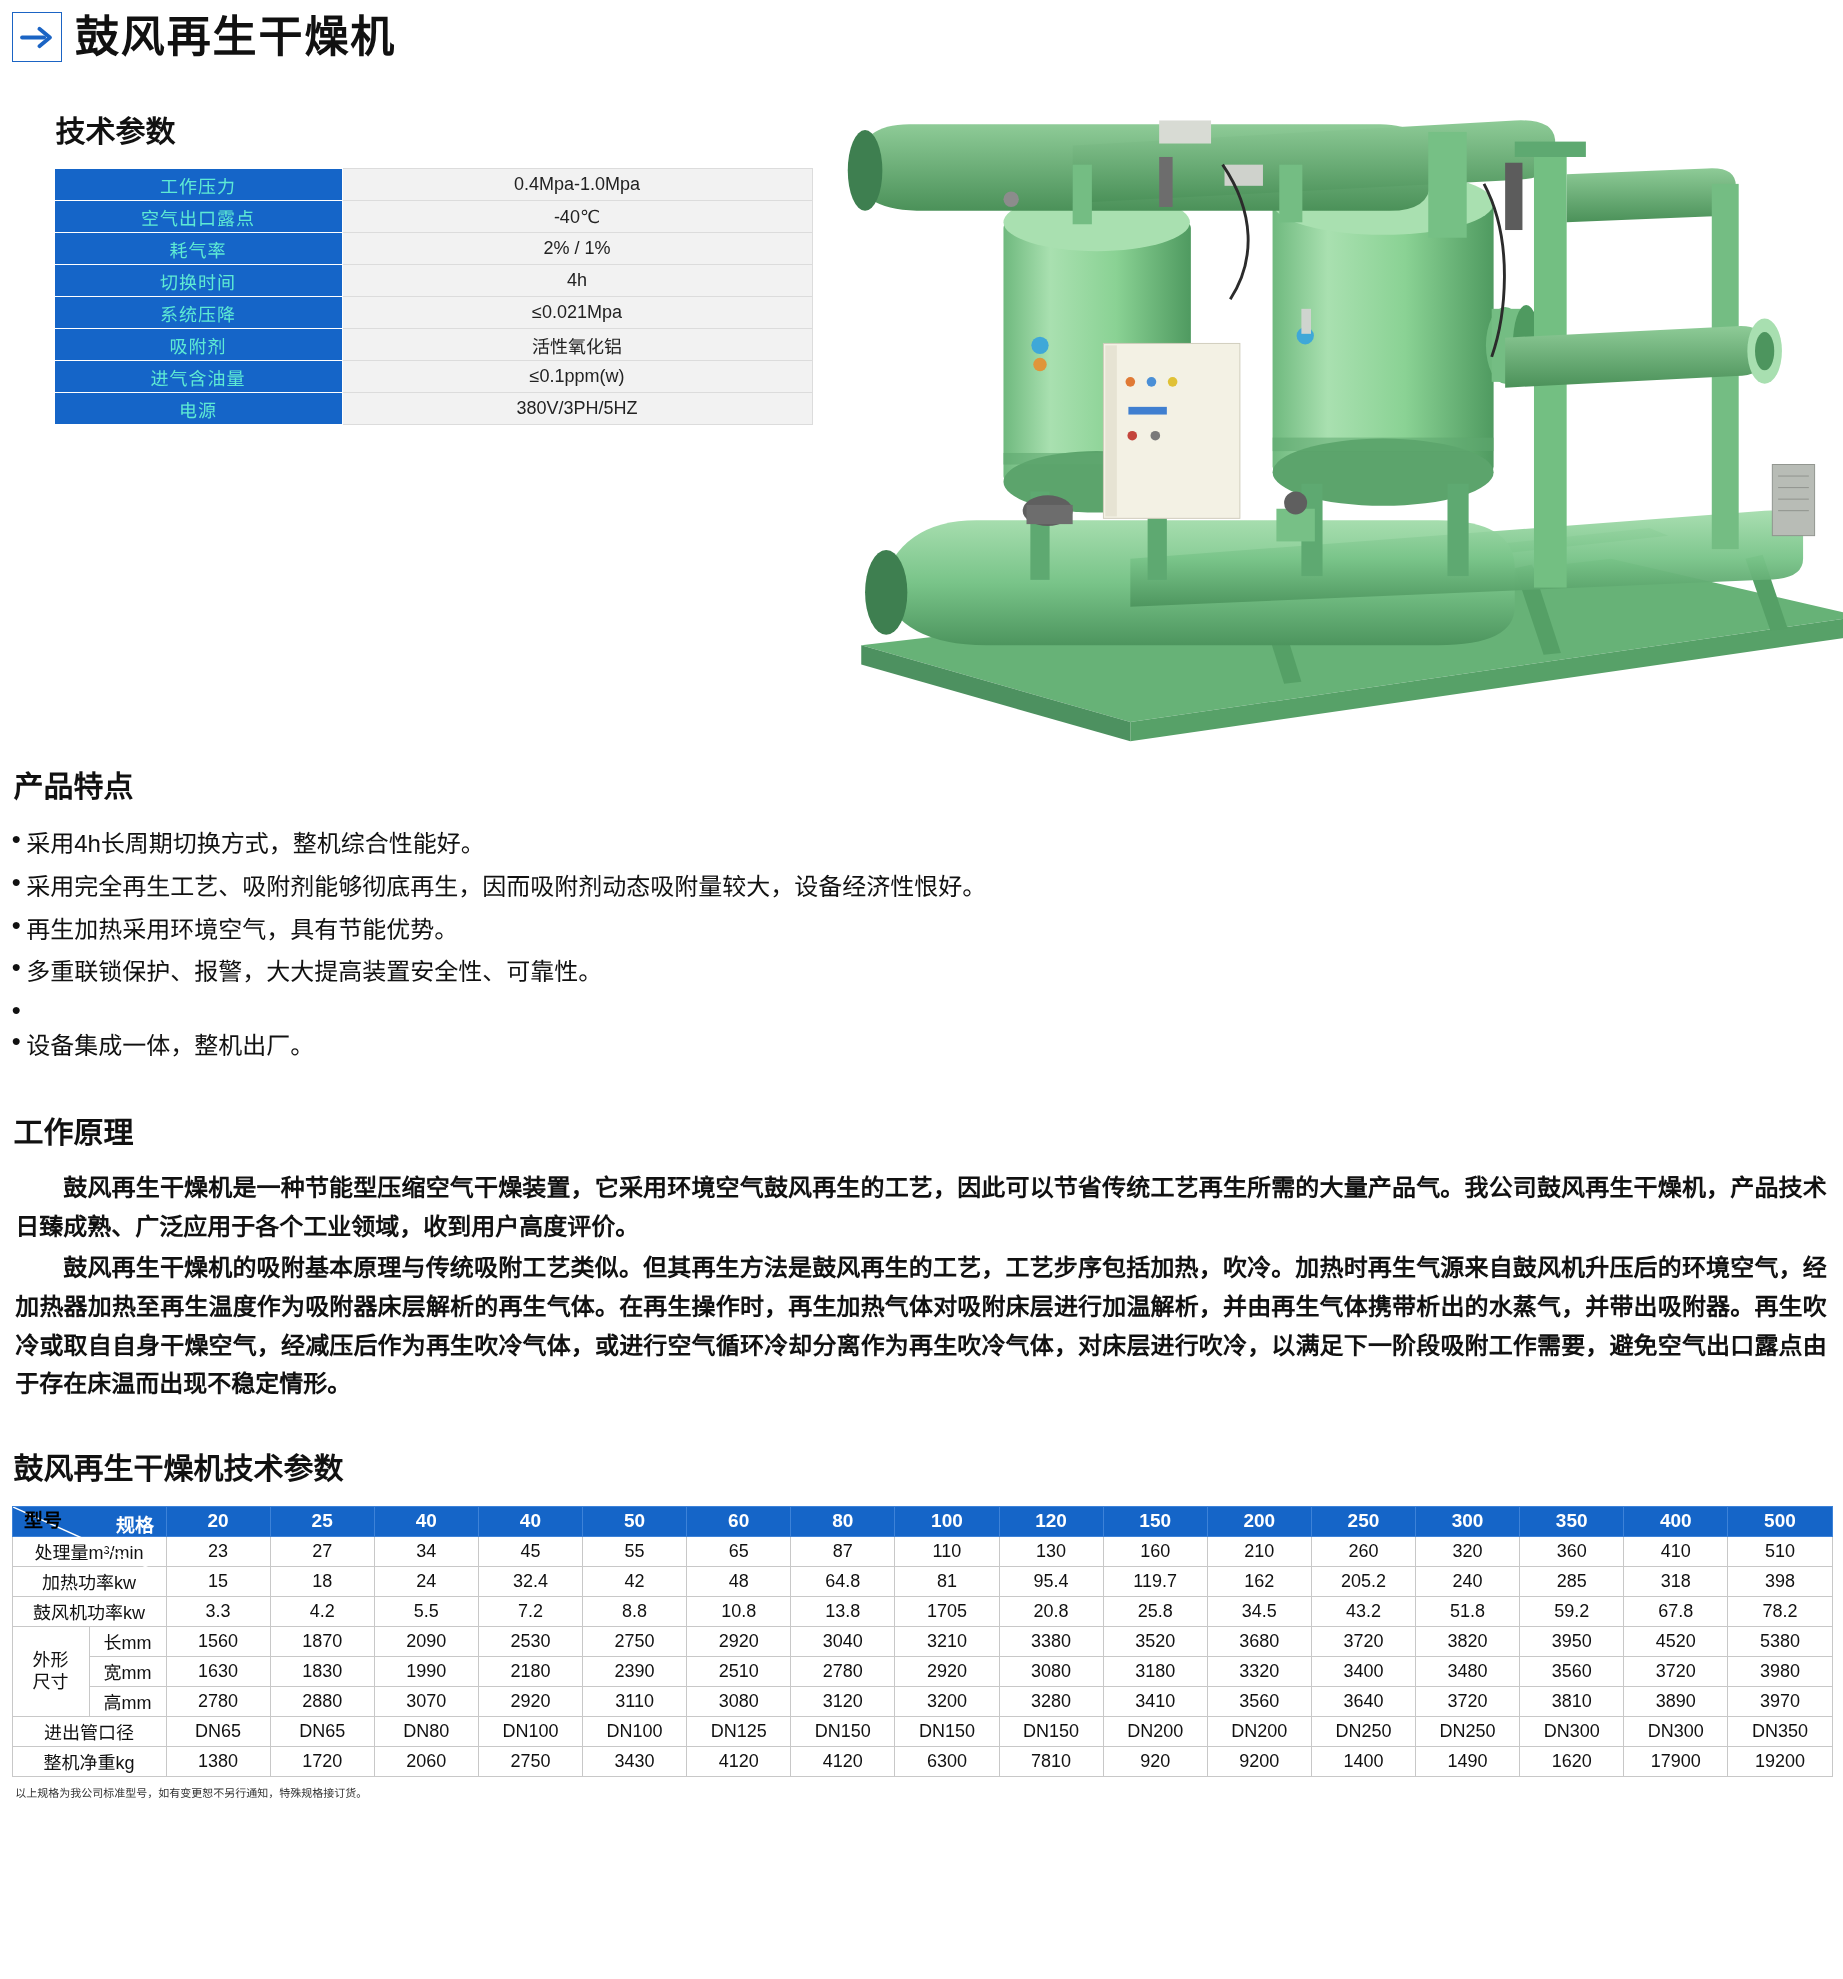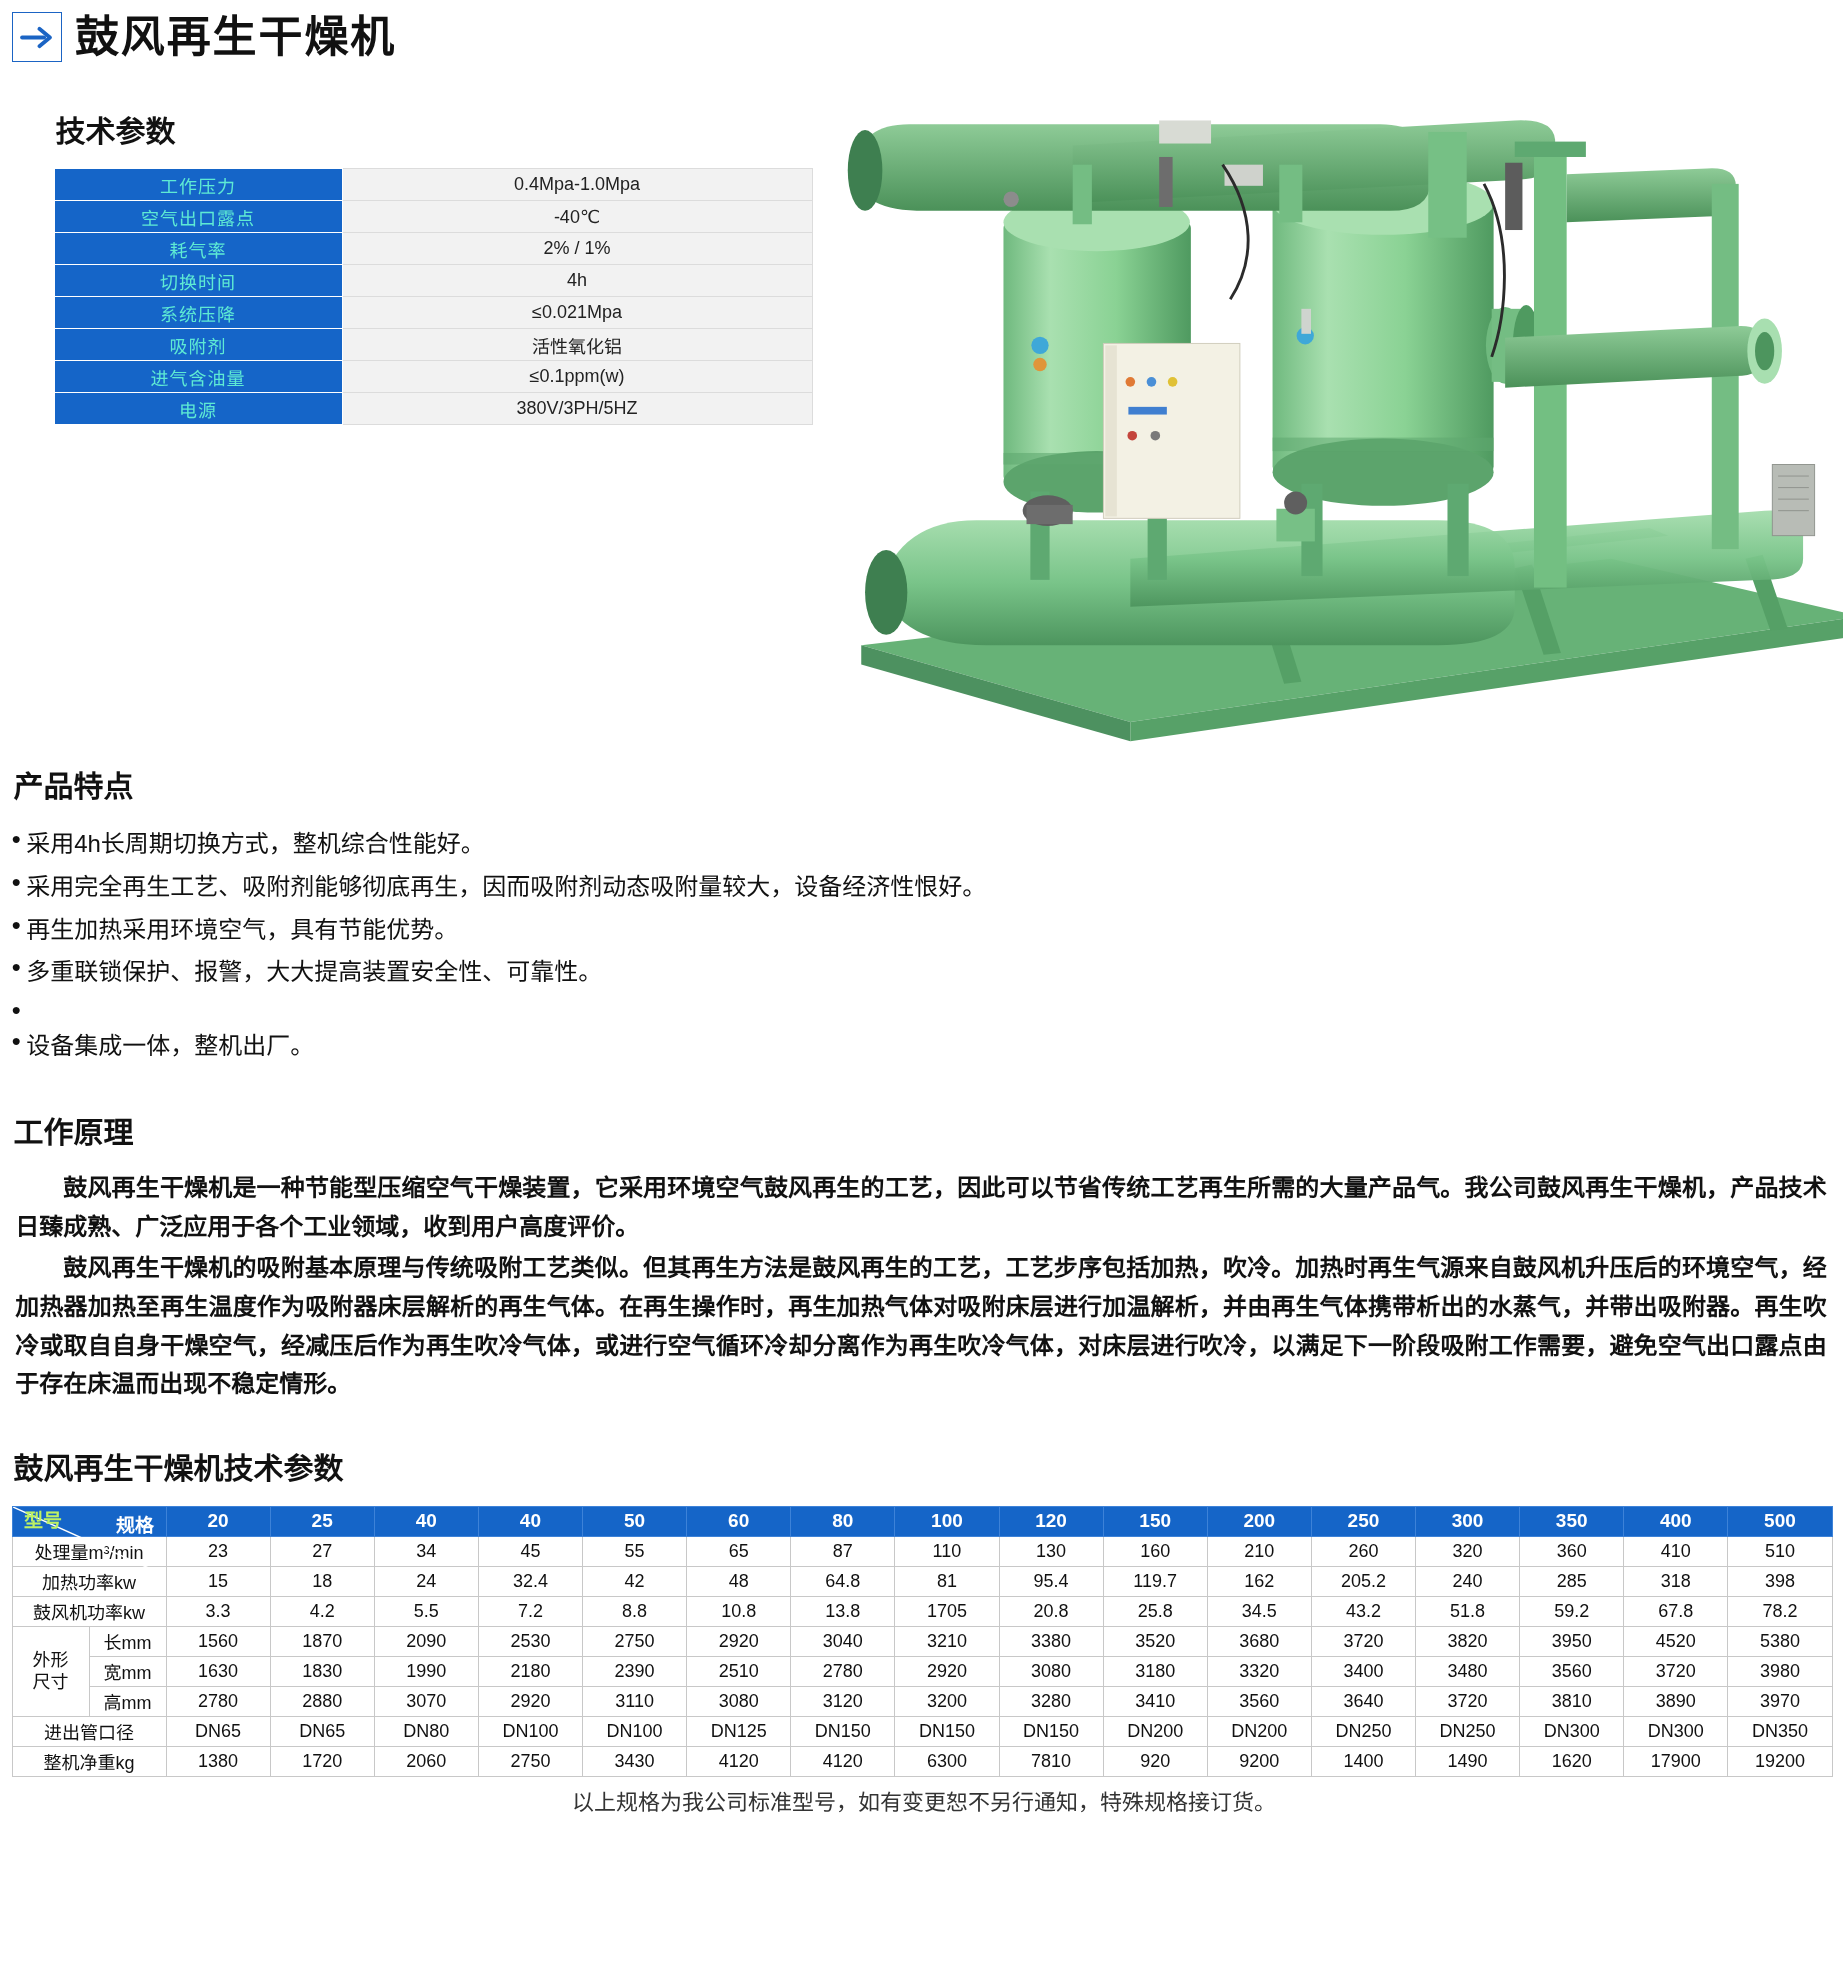--- a/index.html
+++ b/index.html
@@ -176,44 +176,43 @@
     font-size: 19px;
     font-weight: bold;
     color: #fff;
   }
   td.corner .model-lbl {
     position: absolute;
     left: 11.5px;
     bottom: 3.8px;
     font-size: 19px;
     font-weight: bold;
-    color: #bef264;
+    color: #000000;
   }
   td.rowhead {
     background: #ffffff;
     color: #111;
     text-align: center;
     width: 154px;
     font-size: 18px;
     white-space: nowrap;
   }
   td.rowhead-sub {
     width: 88px;
     font-size: 18px;
   }
   td.vmerge {
     width: 65px;
     font-size: 18px;
     line-height: 1.25;
   }
   .note {
-    font-size: 22px;
+    font-size: 11px;
     color: #333;
     margin: 7.7px 0 21px 3.8px;
-    text-align: center;
   }
 </style>
 </head>
 <body>
 
 <div class="page">
 
   <div class="header">
     <div class="arrow-badge">
       <svg width="33" height="25" viewBox="0 0 34 26" aria-hidden="true">

